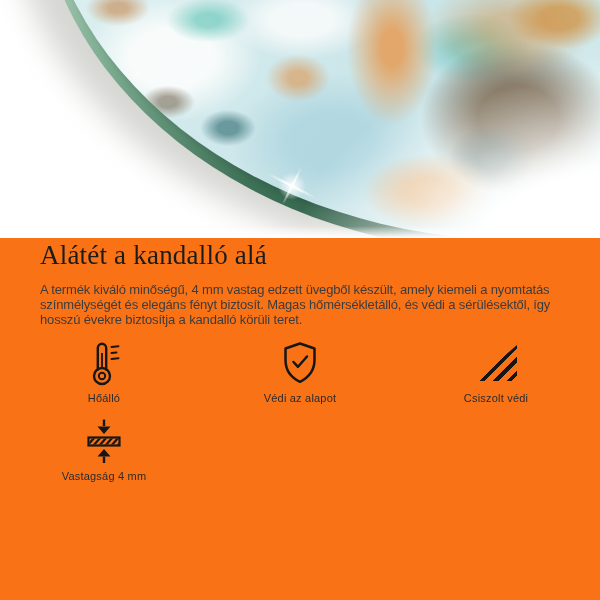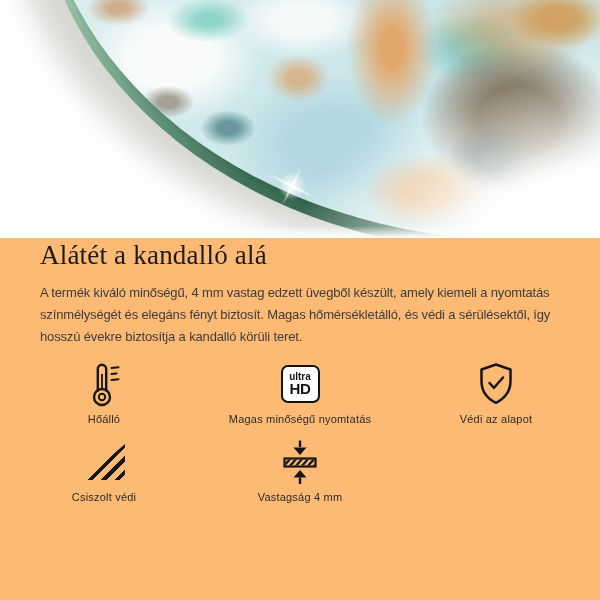--- a/index.html
+++ b/index.html
@@ -1,16 +1,16 @@
 <!DOCTYPE html>
 <html><head>
 <meta charset="utf-8">
 <style>
   html,body{margin:0;padding:0;background:#fff;}
-  .page{position:relative;width:600px;height:600px;overflow:hidden;background:#fdba74;
+  .page{position:relative;width:600px;height:600px;overflow:hidden;background:#f97316;
         font-family:"Liberation Sans","DejaVu Sans",sans-serif;color:#1e1e1e;}
 
   
   .hero{position:relative;width:600px;height:238px;overflow:hidden;background:#fff;}
   .plate-shadow{position:absolute;left:6px;top:-498px;width:960px;height:760px;border-radius:50%;
         background:#cfcfcb;filter:blur(15px);opacity:.85;}
   .plate-edge{position:absolute;left:37px;top:-507px;width:960px;height:760px;border-radius:50%;
         background:linear-gradient(152deg,#edf6ee 10%,#bcd9c4 32%,#7fae93 48%,#41745a 63%,#2c5b44 76%,#244d39 90%);}
   .plate{position:absolute;left:40px;top:-520px;width:960px;height:760px;border-radius:50%;
         box-shadow:4px 10px 12px -6px rgba(23,62,42,.45);
@@ -41,21 +41,21 @@
   .sparkle .ray1{position:absolute;left:3px;top:29px;width:54px;height:2px;
         background:linear-gradient(90deg,transparent,#fff 45%,#fff 55%,transparent);transform:rotate(27deg);}
   .sparkle .ray2{position:absolute;left:9px;top:29px;width:42px;height:2px;
         background:linear-gradient(90deg,transparent,#fff 45%,#fff 55%,transparent);transform:rotate(117deg);}
 
   
   .content{padding:0 40px;}
   h1{margin:0 0 10px;font-family:"Liberation Serif","DejaVu Serif",serif;font-weight:400;
      font-size:27px;line-height:34px;color:#1c1c1c;letter-spacing:.2px;}
   h1 span{display:block;}
-  .desc{margin:0 0 12px;max-width:537px;font-size:13px;line-height:22px;color:#3c3c3c;letter-spacing:-.15px;}
+  .desc{margin:0 0 12px;max-width:537px;font-size:13px;line-height:15px;color:#3c3c3c;letter-spacing:-.15px;}
 
   
   .features{display:grid;grid-template-columns:192px 200px 192px;row-gap:12px;padding:0 8px;}
   .feature{display:flex;flex-direction:column;align-items:center;}
   .icon-box{height:48px;display:flex;align-items:center;justify-content:center;}
   .feature-label{margin-top:5px;font-size:11px;line-height:13px;color:#2a2a2a;letter-spacing:.2px;}
   .uhd{width:39px;height:38px;border:2.6px solid #141414;border-radius:7px;box-sizing:border-box;
        display:flex;flex-direction:column;align-items:center;justify-content:center;background:#fff;}
   .uhd .t1{font-size:10px;font-weight:700;line-height:10px;color:#141414;}
   .uhd .t2{font-size:15px;font-weight:800;line-height:14px;color:#141414;letter-spacing:-.3px;}
@@ -98,29 +98,20 @@
           <circle cx="15" cy="36" r="3.2" stroke="#161616" stroke-width="1.9"></circle>
           <line x1="15" y1="13" x2="15" y2="28.5" stroke="#161616" stroke-width="1.8"></line>
           <line x1="24.5" y1="7" x2="31.5" y2="6.2" stroke="#161616" stroke-width="2" stroke-linecap="round"></line>
           <line x1="24.5" y1="13" x2="29.5" y2="12.4" stroke="#161616" stroke-width="2" stroke-linecap="round"></line>
           <line x1="24.5" y1="19" x2="31.5" y2="18.2" stroke="#161616" stroke-width="2" stroke-linecap="round"></line>
         </svg>
       </div>
       <div class="feature-label">Hőálló</div>
     </div>
 
-    <div class="feature">
-      <div class="icon-box">
-        <div class="uhd">
-          <div class="t1">ultra</div>
-          <div class="t2">HD</div>
-        </div>
-      </div>
-      <div class="feature-label">Magas minőségű nyomtatás</div>
-    </div>
 
     <div class="feature">
       <div class="icon-box">
         <svg width="40" height="44" viewBox="0 0 40 44" fill="none">
           <path d="M20 2.5 L34.5 7.5 V19 c0 10.5 -6 17.5 -14.5 21.8 C11 36.5 5.5 29.5 5.5 19 V7.5 Z" stroke="#161616" stroke-width="2.5" stroke-linejoin="round"></path>
           <path d="M13.5 21 l4.5 4.8 L27 15.5" stroke="#161616" stroke-width="2.5" stroke-linecap="round" stroke-linejoin="round"></path>
         </svg>
       </div>
       <div class="feature-label">Védi az alapot</div>
     </div>

